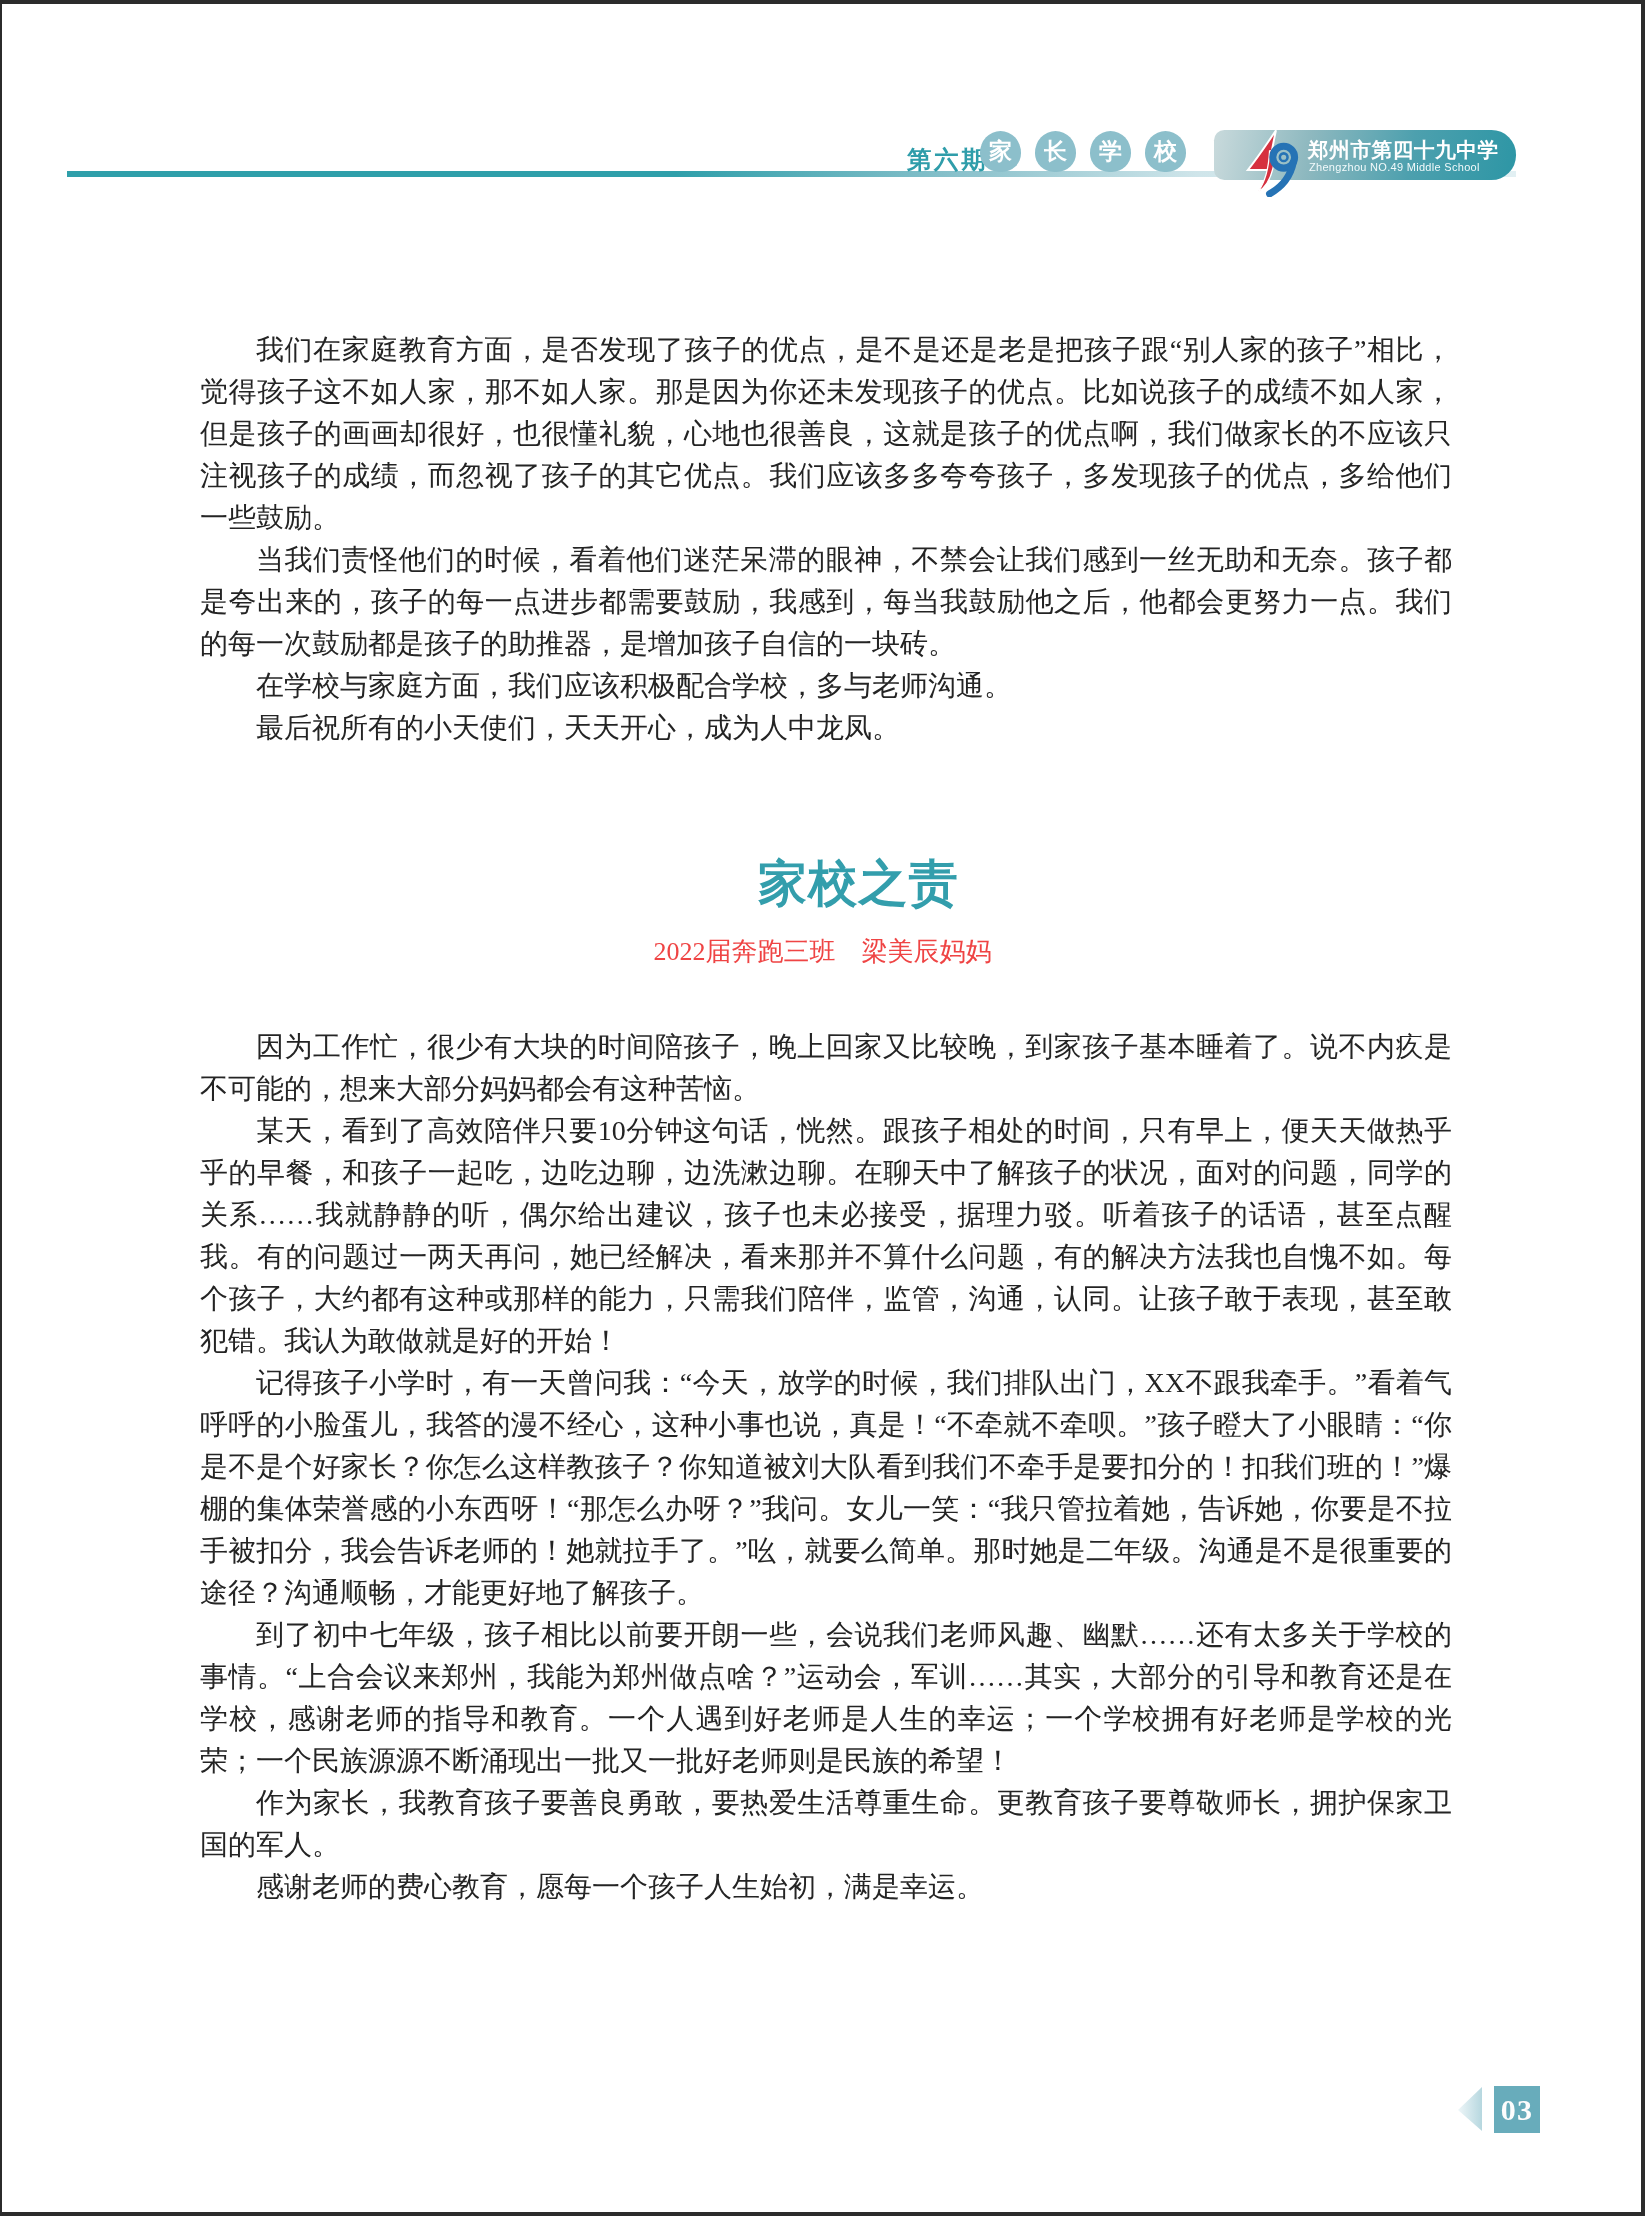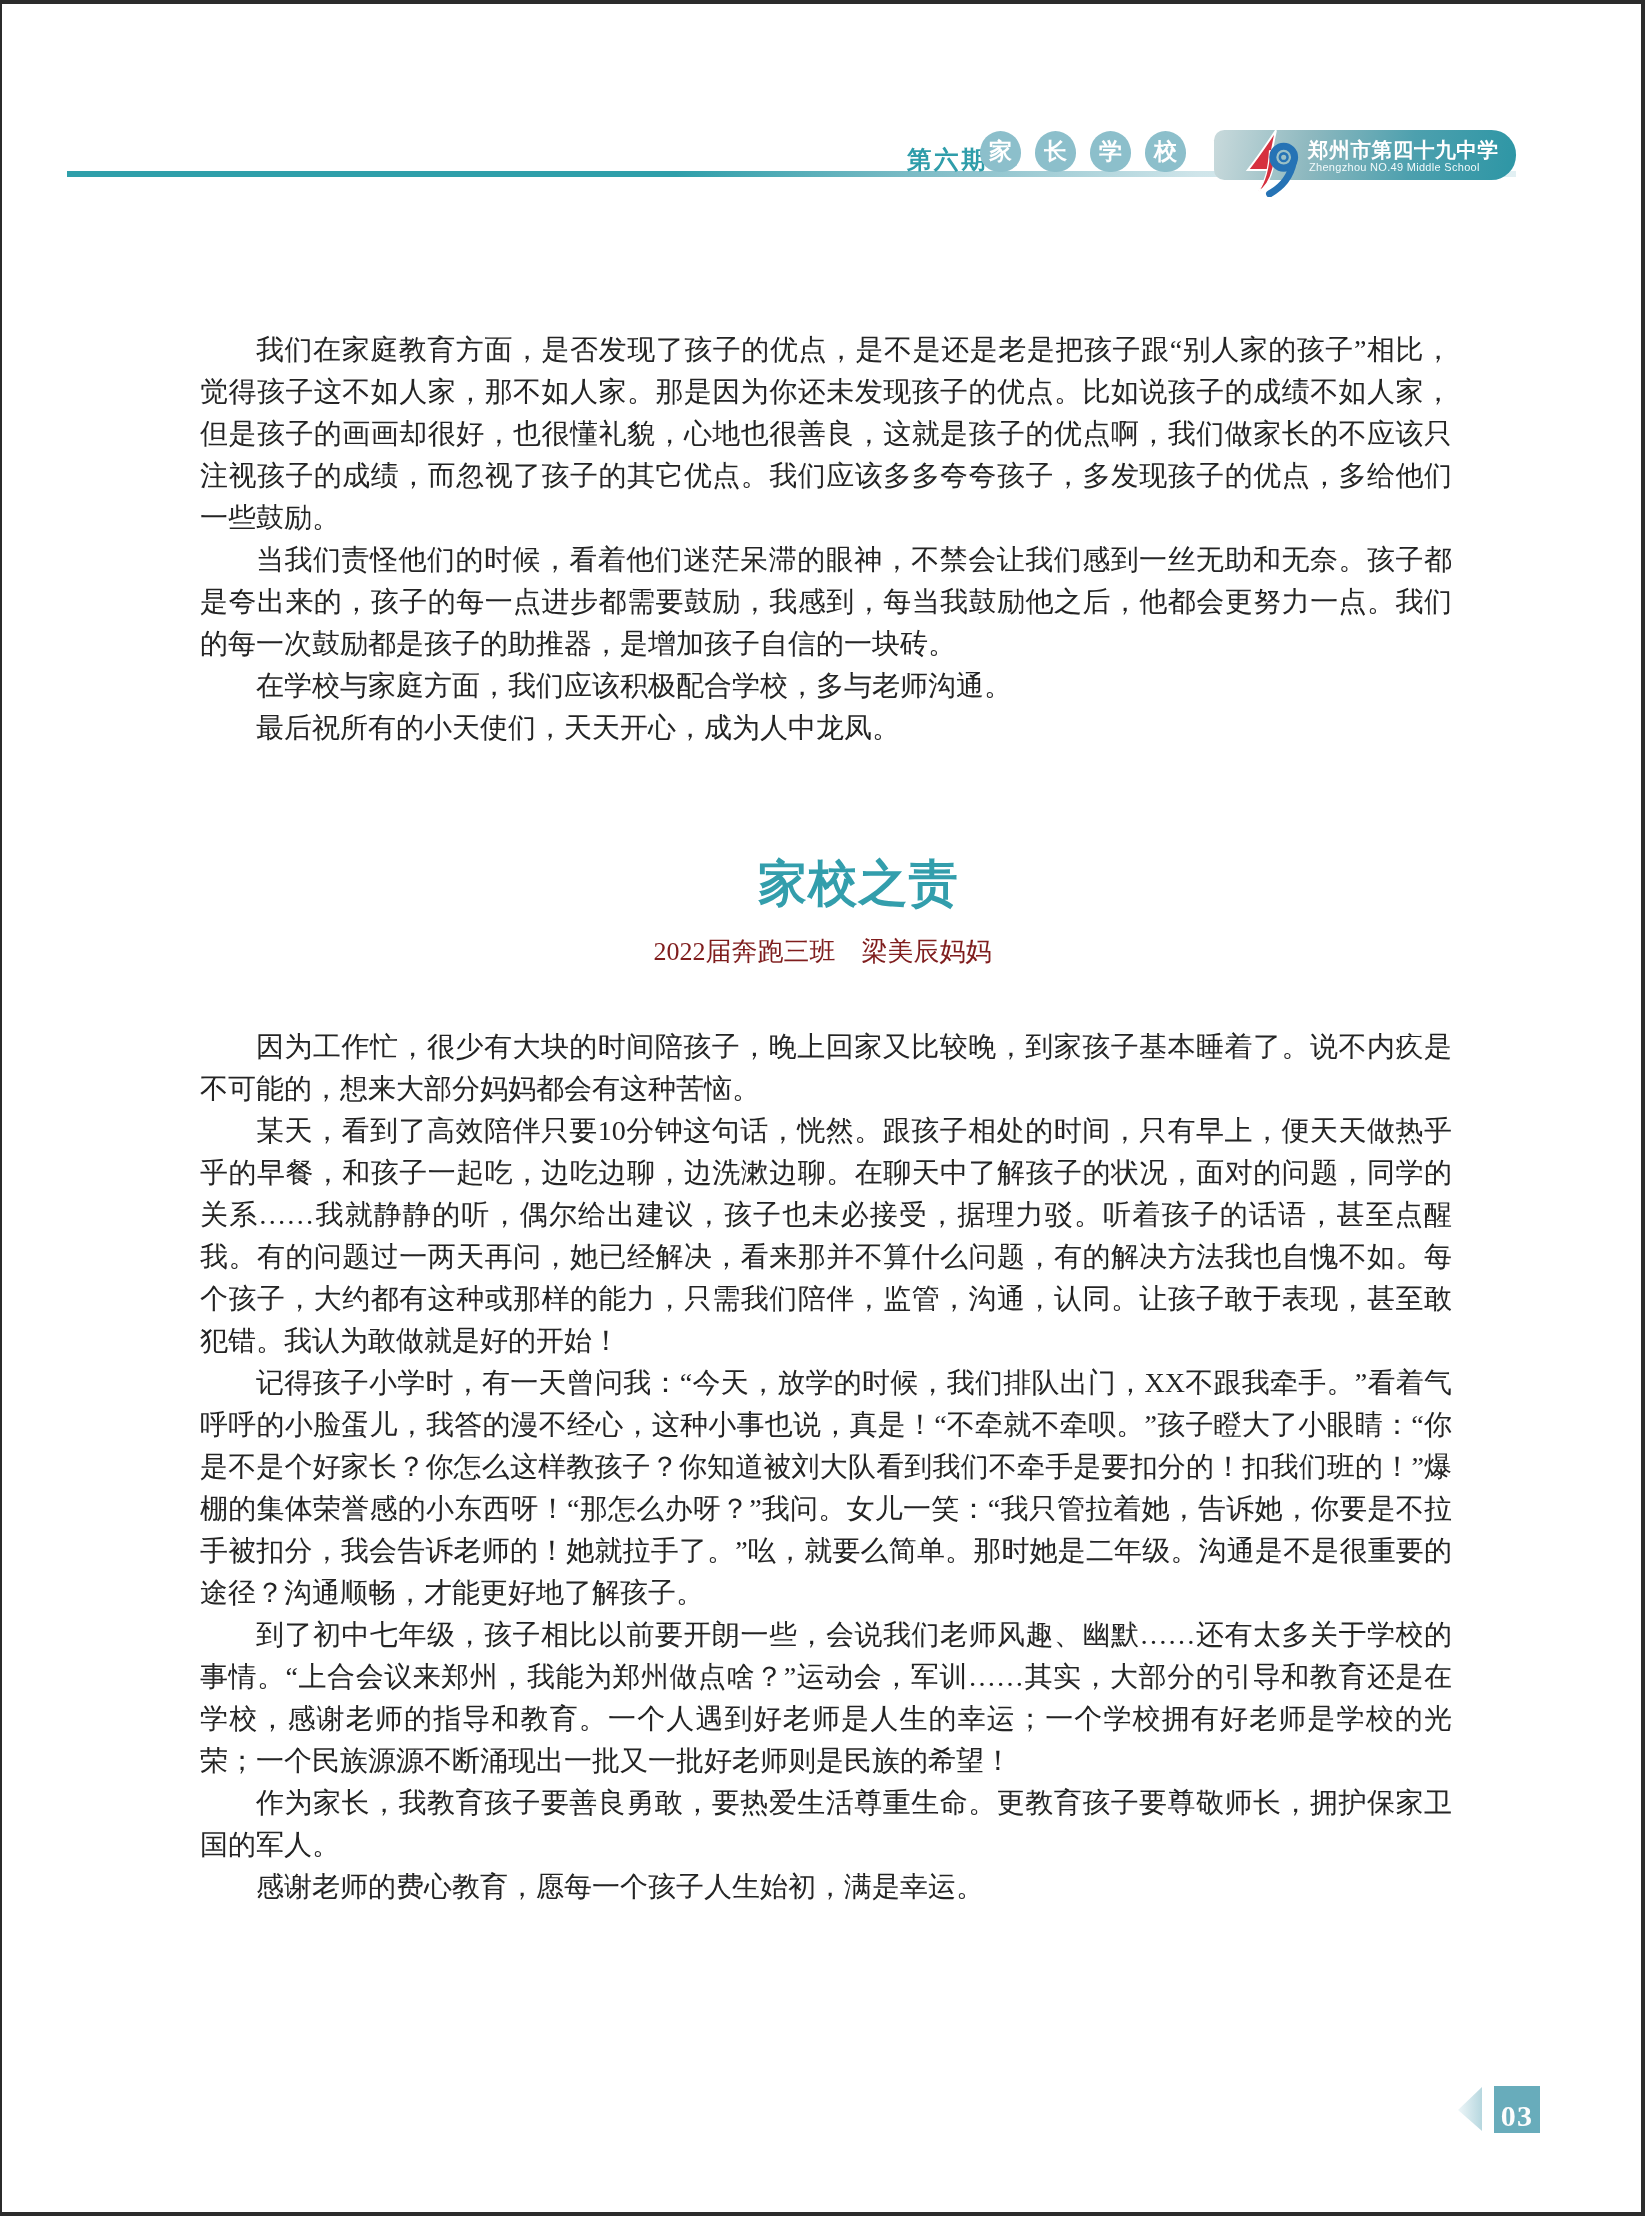--- a/index.html
+++ b/index.html
@@ -57,32 +57,32 @@
   .textblock p{margin:0;text-indent:2em;}
   .intro{top:306px;margin-top:23px;}
   .article{top:1026px;}
 
   .article-title{
     position:absolute;left:0;top:858px;width:1645px;text-align:center;
     font-size:49px;line-height:52px;font-weight:bold;color:#339eac;letter-spacing:1.3px;margin-left:36px;
   }
   .article-byline{
     position:absolute;left:0;top:936px;width:1645px;text-align:center;
-    font-size:26px;line-height:31px;color:#7f1d1d;
+    font-size:26px;line-height:31px;color:#ef4444;
   }
 
   
   .pageno-arrow{
     position:absolute;left:1458px;top:2087px;width:24px;height:44px;
     background:linear-gradient(to right,#eef6f8,#b6d7df);
     clip-path:polygon(100% 0,100% 100%,0 52%);
   }
   .pageno-badge{
     position:absolute;left:1494px;top:2086px;width:46px;height:47px;background:#68acbb;
-    color:#fdfdfd;display:flex;align-items:flex-end;justify-content:center;
+    color:#fdfdfd;display:flex;align-items:center;justify-content:center;
     font-size:30px;font-weight:bold;letter-spacing:1.3px;
   }
 </style>
 </head>
 <body>
 
 <div class="frame top"></div>
 <div class="frame left"></div>
 <div class="frame right"></div>
 <div class="frame bottom"></div>

